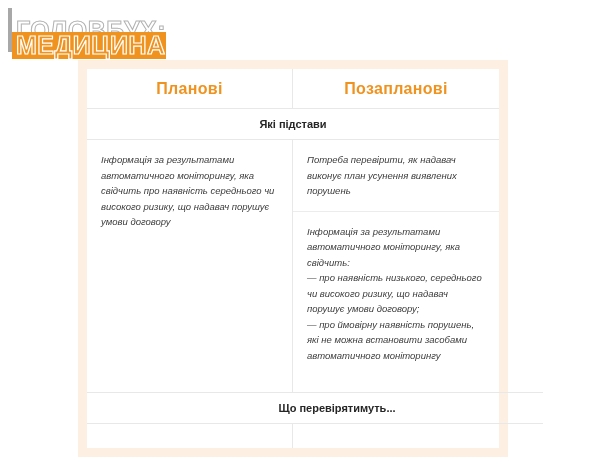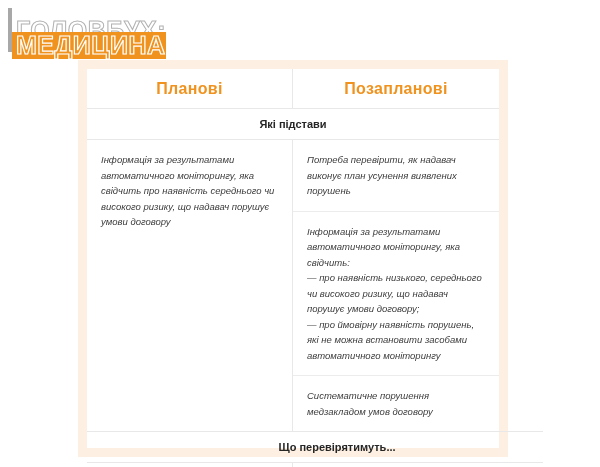--- a/index.html
+++ b/index.html
@@ -187,23 +187,20 @@
           <p>Інформація за результатами автоматичного моніторингу, яка свідчить про наявність середнього чи високого ризику, що надавач порушує умови договору</p>
         </div>
       </div>
       <div class="col">
         <div class="cell">
           <p>Потреба перевірити, як надавач виконує план усунення виявлених порушень</p>
         </div>
         <div class="cell">
           <p>Інформація за результатами автоматичного моніторингу, яка свідчить:<br>— про наявність низького, середнього чи високого ризику, що надавач порушує умови договору;<br>— про ймовірну наявність порушень, які не можна встановити засобами автоматичного моніторингу</p>
         </div>
-        <div class="cell">
-          <p>Систематичне порушення медзакладом умов договору</p>
-        </div>
       </div>
     </div>
 
     <div class="row section-row row-sep">
       <div class="section-cell">Що перевірятимуть...</div>
     </div>
 
     <div class="content-row">
       <div class="col left">
         <div class="cell">

